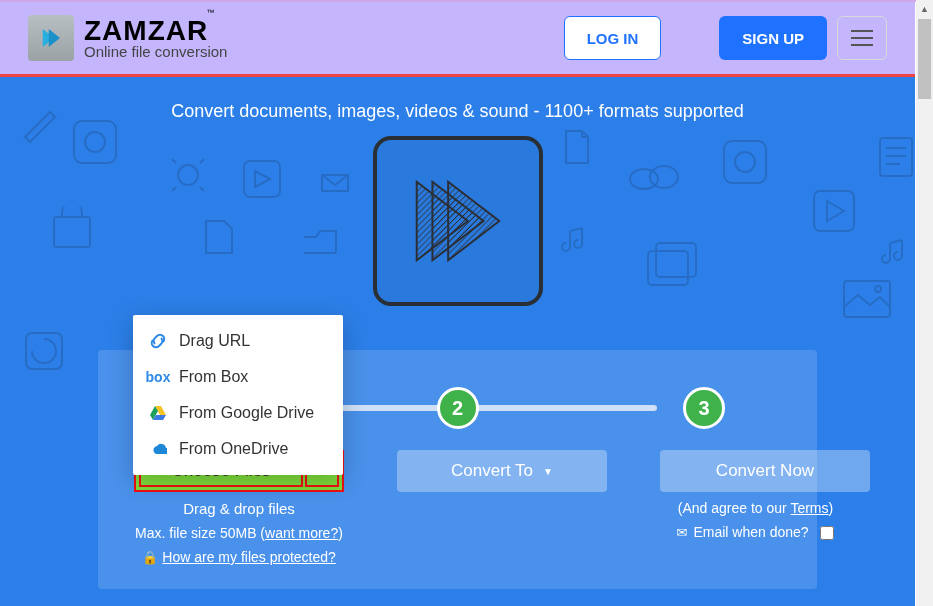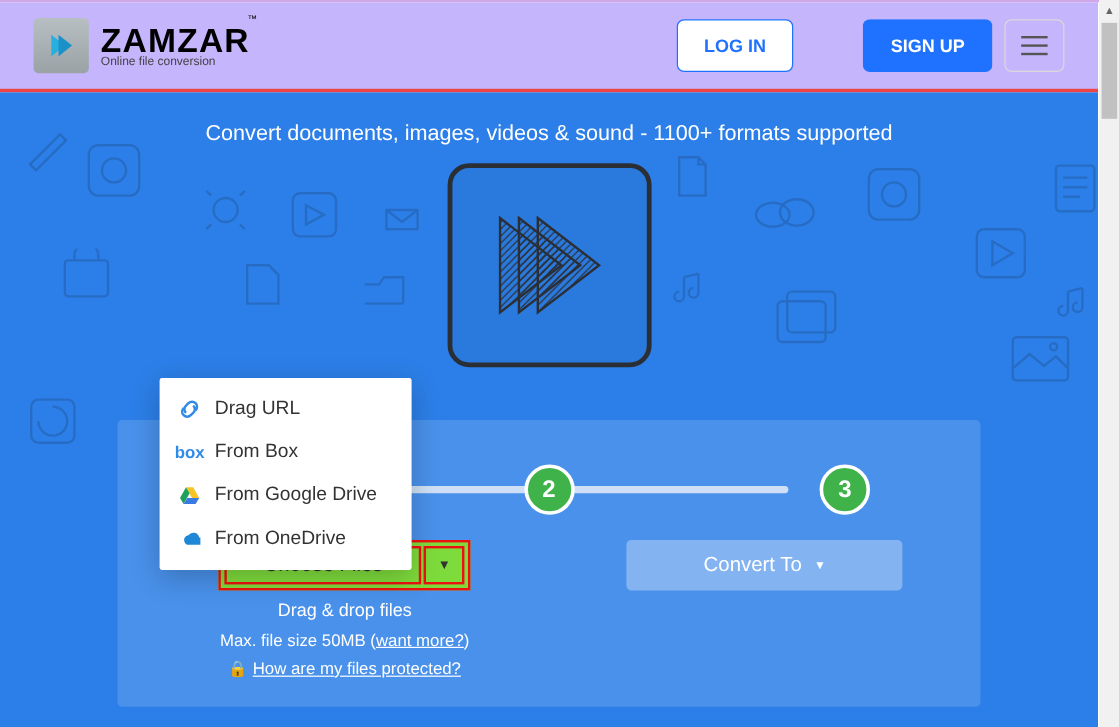--- a/index.html
+++ b/index.html
@@ -31,21 +31,21 @@
   }
   .brand { display:flex; align-items:center; gap:10px;}
   .logo-box {
     width:46px; height:46px; border-radius:4px;
     background:linear-gradient(#b7bfc3,#9aa2a6);
     display:flex; align-items:center; justify-content:center;
   }
   .logo-box svg { width:30px; height:30px; }
   .brand-text .name { font-size:28px; font-weight:800; letter-spacing:1px; color:#000; line-height:1; position:relative;}
   .brand-text .name sup { font-size:8px; font-weight:400; position:relative; top:-14px; left:-2px;}
-  .brand-text .sub { font-size:10px; color:#444; margin-top:-2px;}
+  .brand-text .sub { font-size:15px; color:#444; margin-top:-2px;text-align:right;}
   .header-right { display:flex; gap:10px; align-items:center;}
   .btn {
     height:44px; border-radius:6px; font-size:15px; font-weight:600;
     padding:0 22px; display:inline-flex; align-items:center; cursor:pointer; border:1px solid transparent;margin-left:48px;
   }
   .btn.login { border:1px solid #1f72ff; color:#1f72ff; background:#fff;}
   .btn.signup { background:#1f72ff; color:#fff;}
   .burger {
     width:50px; height:44px; border:1px solid #d9d9d9; border-radius:6px;
     display:flex; flex-direction:column; justify-content:center; align-items:center; gap:5px;
@@ -96,21 +96,21 @@
   .choose-main {
     flex:1; display:flex; align-items:center; justify-content:center; color:#333; font-size:17px;
     border:2px solid #e11; margin:3px; 
   }
   .choose-drop {
     width:34px; display:flex; align-items:center; justify-content:center;
     border:2px solid #e11; margin:3px 3px 3px -1px; color:#333; font-size:11px;
   }
 
   .ghost-btn {
-    width:230px; height:42px; border-radius:4px; background:rgba(255,255,255,.32);
+    width:210px; height:42px; border-radius:4px; background:rgba(255,255,255,.32);
     display:flex; align-items:center; justify-content:center; color:#fff; font-size:17px; gap:10px;margin-left:19px;
   }
   .ghost-btn .caret { font-size:10px;}
 
   .hint { color:#fff; text-align:center; font-size:15px; margin-top:8px;}
   .hint .under { text-decoration:underline; cursor:pointer;}
   .hint.small { font-size:14px;}
   .hint .lock { font-size:13px; margin-right:4px;}
   .hint .mail { font-size:13px; margin-right:6px;}
   .hint input[type=checkbox]{ width:14px; height:14px; vertical-align:middle; margin-left:8px; accent-color:#fff;}
@@ -265,20 +265,32 @@
         <div class="hint small">
           <span class="lock">🔒</span><span class="under">How are my files protected?</span>
         </div>
       </div>
       <div class="cell">
         <div class="ghost-btn">
           <span>Convert To</span>
           <span class="caret">▼</span>
         </div>
       </div>
+      <div class="cell">
+        <div class="ghost-btn">
+          <span>Convert Now</span>
+        </div>
+        <div class="hint small agree">
+          <span>(And agree to our </span><span class="under">Terms</span><span>)</span>
+        </div>
+        <div class="hint small">
+          <span class="mail">✉</span><span>Email when done?</span>
+          <input type="checkbox" style="">
+        </div>
+      </div>
     </div>
   </div>
 
   <div class="menu">
     <div class="menu-item">
       <span class="mi">
           <svg width="18" height="18">
             <path d="M6 12 a4 4 0 0 1 0-6 l2-2 a4 4 0 0 1 6 6 M12 6 a4 4 0 0 1 0 6 l-2 2 a4 4 0 0 1 -6 -6" fill="none" stroke="#2f8ae8" stroke-width="2"></path>
           </svg>
         </span>

